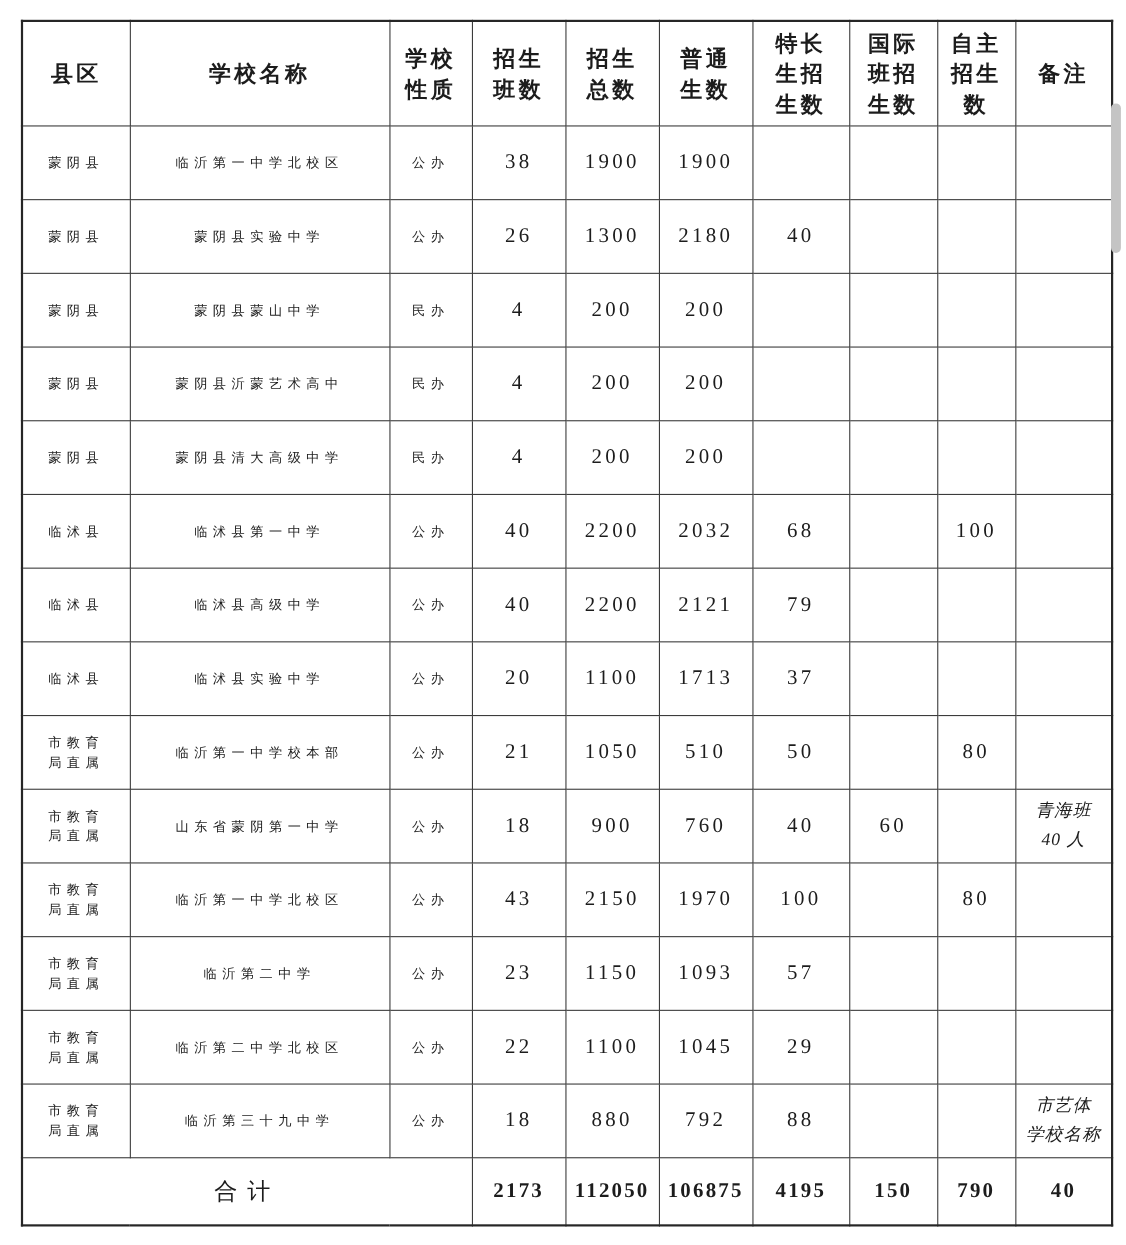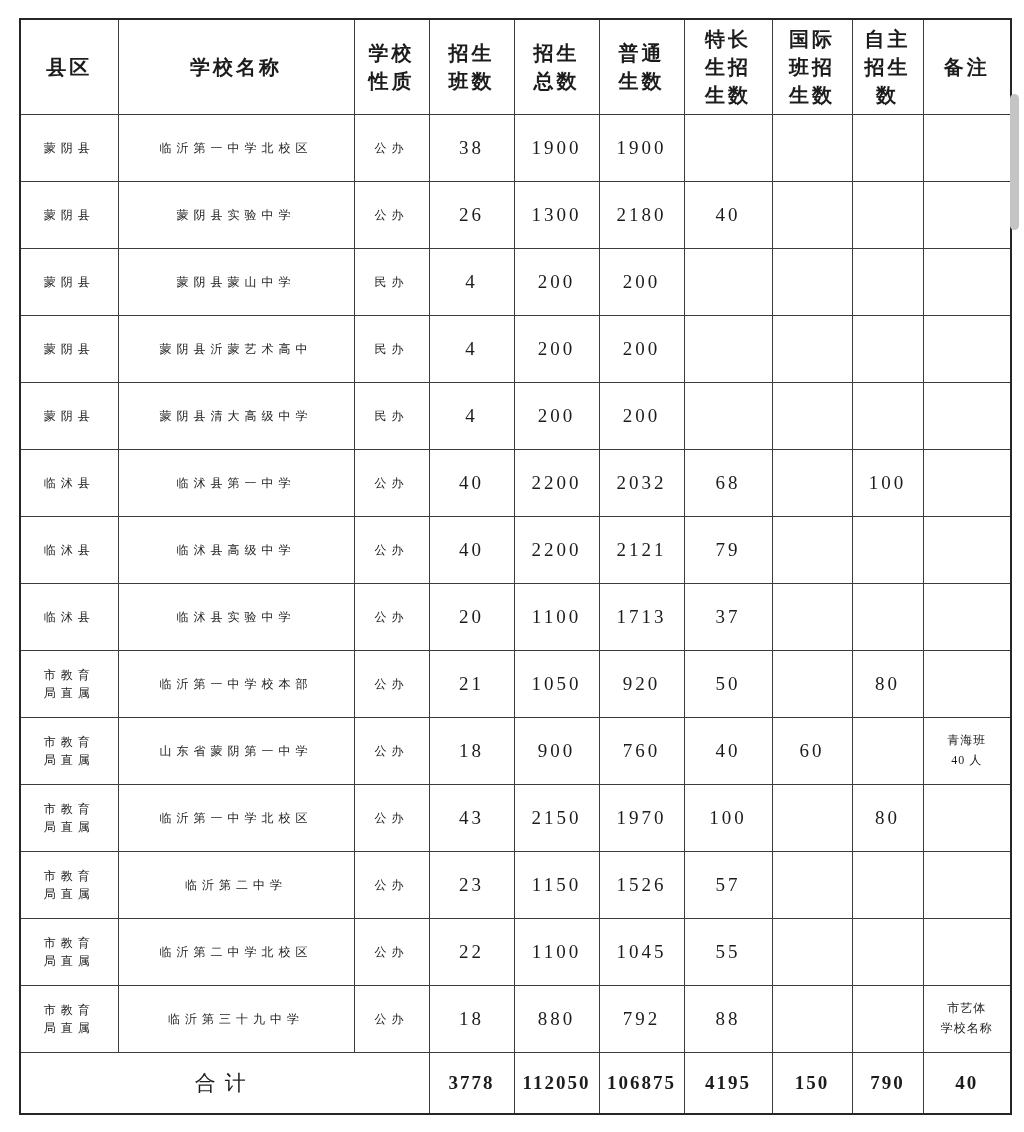--- a/index.html
+++ b/index.html
@@ -40,21 +40,21 @@
   thead tr{height:95px;}
   thead th{
     font-family:"DejaVu Sans","Liberation Sans",sans-serif;
     font-weight:600;font-size:20px;letter-spacing:3px;line-height:1.4;
   }
   tbody tr{height:67px;}
   td.cell-county,td.cell-school_name,td.cell-school_type{
     font-size:12px;letter-spacing:5px;line-height:1.5;
   }
   td.cell-num{font-size:19px;letter-spacing:3px;}
-  td.cell-remark{font-size:12px;letter-spacing:1px;line-height:1.6;}
+  td.cell-remark{font-size:16px;letter-spacing:1px;line-height:1.6;font-style:italic;}
   tfoot tr{height:62px;}
   tfoot td.total-label{font-size:21px;letter-spacing:9px;font-weight:500;}
   tfoot td.cell-num{font-weight:700;letter-spacing:2px;}
   .scroll-thumb{
     position:absolute;left:1010px;top:94px;width:9px;height:136px;
     border-radius:5px;background:var(--scrollbar-thumb);
   }
 </style>
 </head>
 <body>
@@ -193,21 +193,21 @@
         <td class="cell-num"></td>
         <td class="cell-remark"></td>
       </tr>
       <tr>
         <td class="cell-county">市教育
 局直属</td>
         <td class="cell-school_name">临沂第一中学校本部</td>
         <td class="cell-school_type">公办</td>
         <td class="cell-num">21</td>
         <td class="cell-num">1050</td>
-        <td class="cell-num">920</td>
+        <td class="cell-num">510</td>
         <td class="cell-num">50</td>
         <td class="cell-num"></td>
         <td class="cell-num">80</td>
         <td class="cell-remark"></td>
       </tr>
       <tr>
         <td class="cell-county">市教育
 局直属</td>
         <td class="cell-school_name">山东省蒙阴第一中学</td>
         <td class="cell-school_type">公办</td>
@@ -233,35 +233,35 @@
         <td class="cell-num">80</td>
         <td class="cell-remark"></td>
       </tr>
       <tr>
         <td class="cell-county">市教育
 局直属</td>
         <td class="cell-school_name">临沂第二中学</td>
         <td class="cell-school_type">公办</td>
         <td class="cell-num">23</td>
         <td class="cell-num">1150</td>
-        <td class="cell-num">1526</td>
+        <td class="cell-num">1093</td>
         <td class="cell-num">57</td>
         <td class="cell-num"></td>
         <td class="cell-num"></td>
         <td class="cell-remark"></td>
       </tr>
       <tr>
         <td class="cell-county">市教育
 局直属</td>
         <td class="cell-school_name">临沂第二中学北校区</td>
         <td class="cell-school_type">公办</td>
         <td class="cell-num">22</td>
         <td class="cell-num">1100</td>
         <td class="cell-num">1045</td>
-        <td class="cell-num">55</td>
+        <td class="cell-num">29</td>
         <td class="cell-num"></td>
         <td class="cell-num"></td>
         <td class="cell-remark"></td>
       </tr>
       <tr>
         <td class="cell-county">市教育
 局直属</td>
         <td class="cell-school_name">临沂第三十九中学</td>
         <td class="cell-school_type">公办</td>
         <td class="cell-num">18</td>
@@ -270,21 +270,21 @@
         <td class="cell-num">88</td>
         <td class="cell-num"></td>
         <td class="cell-num"></td>
         <td class="cell-remark">市艺体
 学校名称</td>
       </tr>
     </tbody>
   <tfoot>
     <tr>
         <td colspan="3" class="total-label">合计</td>
-        <td class="cell-num">3778</td>
+        <td class="cell-num">2173</td>
         <td class="cell-num">112050</td>
         <td class="cell-num">106875</td>
         <td class="cell-num">4195</td>
         <td class="cell-num">150</td>
         <td class="cell-num">790</td>
         <td class="cell-num">40</td>
       </tr>
   </tfoot>
 </table>
 

